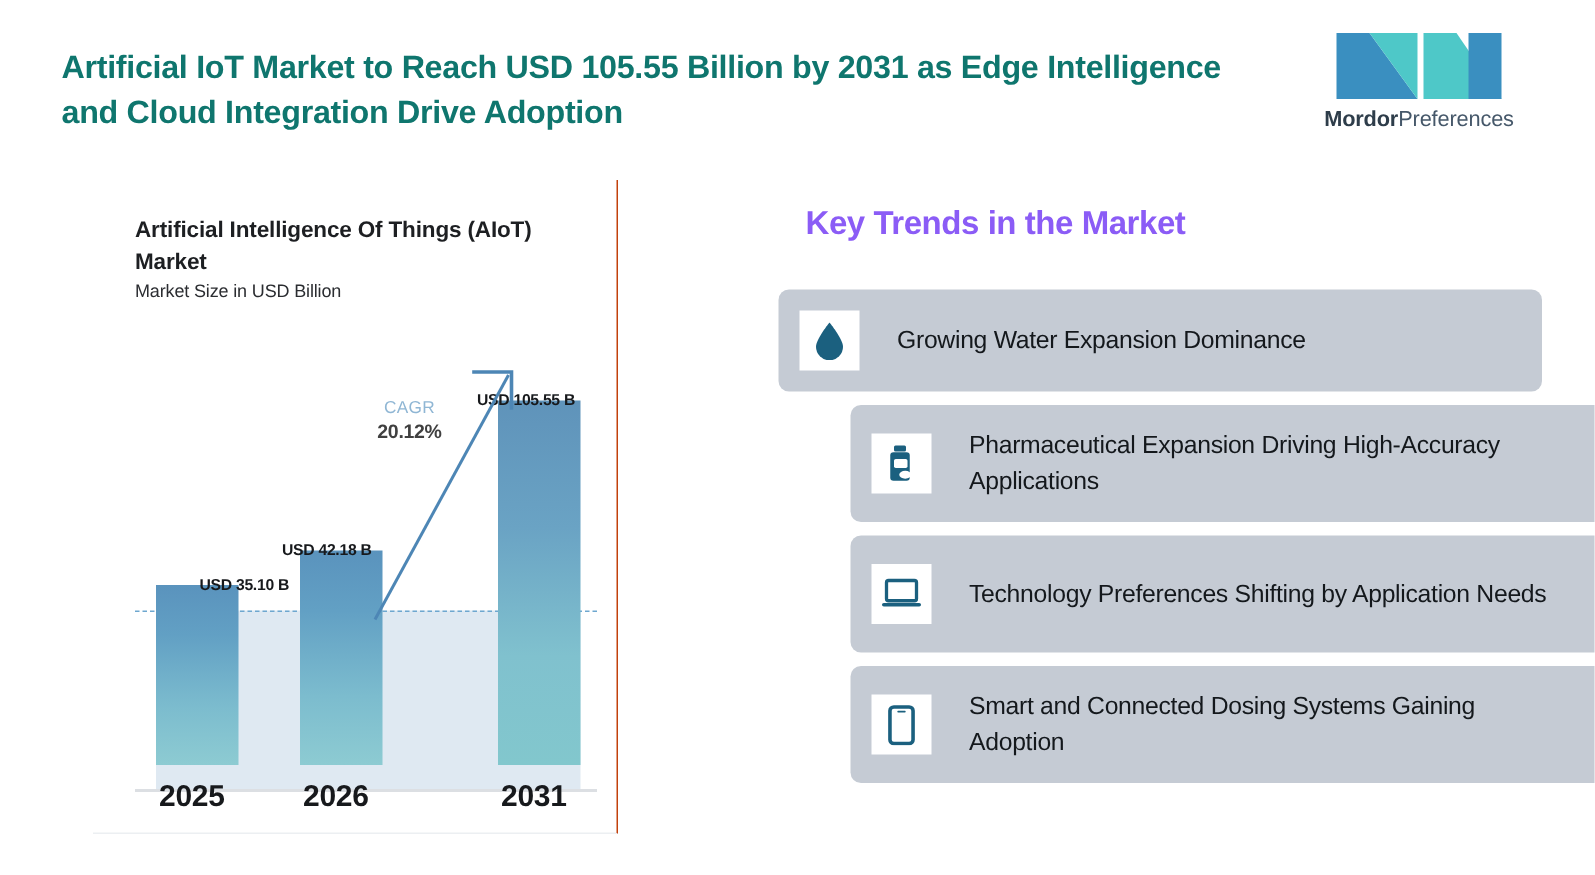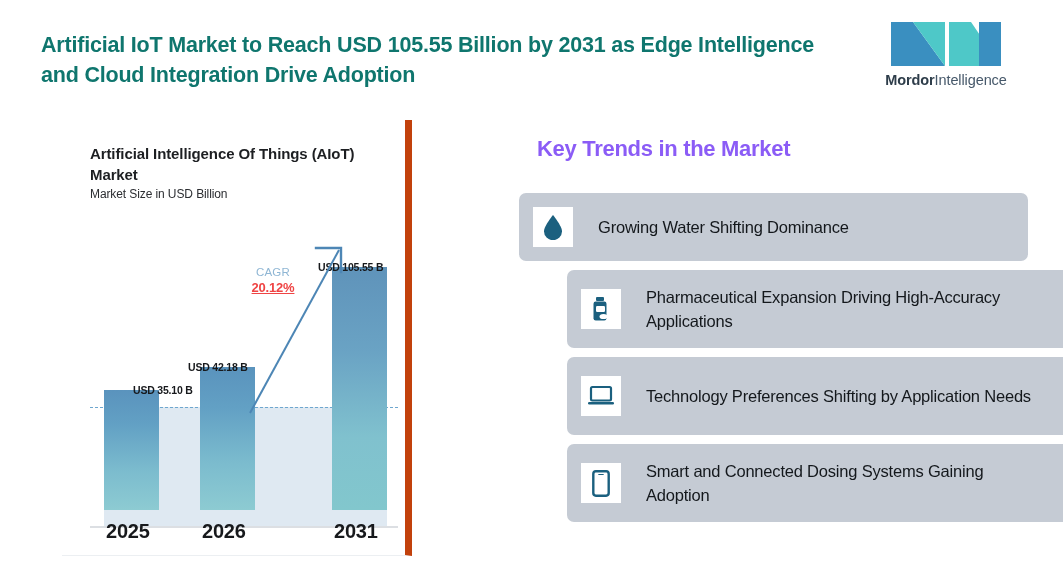--- a/index.html
+++ b/index.html
@@ -23,21 +23,21 @@
   .brand-name {
     margin-top: 4px; font-size: 14.5px; color: #3b4a57; letter-spacing: -0.1px;
     white-space: nowrap;
   }
   .brand-name b { font-weight: bold; color: #2e3d4a; }
   .brand-name span { font-weight: normal; color: #46586a; }
 
   
   .chart-card {
     position: absolute; left: 62px; top: 120px; width: 350px; height: 436px;
-    background: #fff; border-bottom: 1px solid #eceff2; border-right: 7px solid #c2410c;
+    background: #fff; border-bottom: 1px solid #eceff2; border-right: 1px solid #c2410c;
   }
   .chart-title {
     position: absolute; left: 28px; top: 23px; width: 290px;
     font-size: 15px; font-weight: bold; line-height: 21px; color: #1d1f22;
     letter-spacing: -0.1px;
   }
   .chart-subtitle {
     position: absolute; left: 28px; top: 67px;
     font-size: 12px; color: #2b2d31; letter-spacing: -0.1px;
   }
@@ -76,21 +76,21 @@
   }
   .lbl-1 { left: 3px;   top: 164px; padding-left: 40px; }
   .lbl-2 { left: 98px;  top: 141px; }
   .lbl-3 { left: 228px; top: 41px; }
 
   .cagr {
     position: absolute; left: 146px; top: 44px; width: 74px; text-align: center;
     line-height: 16px;
   }
   .cagr-word { font-size: 11.5px; color: #8fb6d4; letter-spacing: .2px; }
-  .cagr-val  { font-size: 13px; font-weight: bold; color: #ef4444; letter-spacing: -0.2px; text-decoration: underline; }
+  .cagr-val  { font-size: 13px; font-weight: bold; color: #404040; letter-spacing: -0.2px; }
 
   .arrow-svg { position: absolute; left: 0; top: 0; width: 308px; height: 290px; overflow: visible; }
 
   .xticks { position: absolute; left: 28px; top: 412px; width: 308px; height: 20px; }
   .xtick {
     position: absolute; font-size: 20px; font-weight: bold; color: #17191c;
     letter-spacing: -0.2px;
   }
   .xt-1 { left: 16px; }
   .xt-2 { left: 112px; }
@@ -136,21 +136,21 @@
     <div class="headline">Artificial IoT Market to Reach USD 105.55 Billion by 2031 as Edge Intelligence and Cloud Integration Drive Adoption</div>
 
     <div class="brand">
       <svg class="brand-mark" width="118" height="56" viewBox="0 0 118 56">
         <polygon points="4,54 4,10 26,10 58,54 36,54" fill="#3a8fc0"></polygon>
         <polygon points="4,10 26,10 58,54 58,10" fill="#4ec8c8"></polygon>
         <polygon points="62,54 62,10 84,10 114,54 92,54" fill="#4ec8c8"></polygon>
         <polygon points="92,54 92,10 114,10 114,54" fill="#3a8fc0"></polygon>
       </svg>
       <div class="brand-name">
-        <b>Mordor</b><span>Intelligence</span>
+        <b>Mordor</b><span>Preferences</span>
       </div>
     </div>
   </div>
 
   <div class="chart-card">
     <div class="chart-title">Artificial Intelligence Of Things (AIoT) Market</div>
     <div class="chart-subtitle">Market Size in USD Billion</div>
 
     <div class="plot">
       <div class="band"></div>
@@ -195,21 +195,21 @@
     <div class="trends-title">Key Trends in the Market</div>
 
     <div class="cards">
 
       <div class="card h1">
         <div class="icon-tile">
           <svg width="22" height="26" viewBox="0 0 22 26">
             <path d="M11 1 C11 1 2 12 2 17.2 A9 9 0 0 0 20 17.2 C20 12 11 1 11 1 Z" fill="#1b607f"></path>
           </svg>
         </div>
-        <div class="card-label">Growing Water Shifting Dominance</div>
+        <div class="card-label">Growing Water Expansion Dominance</div>
       </div>
 
       <div class="card h2">
         <div class="icon-tile">
           <svg width="24" height="26" viewBox="0 0 24 26">
             <rect x="7" y="1" width="8" height="4" rx="1" fill="#1b607f"></rect>
             <rect x="4.5" y="5.5" width="13" height="19" rx="2.2" fill="#1b607f"></rect>
             <rect x="7" y="10" width="9" height="6" rx="1.2" fill="#ffffff"></rect>
             <ellipse cx="14.5" cy="20.5" rx="4" ry="2.6" fill="#ffffff"></ellipse>
           </svg>

